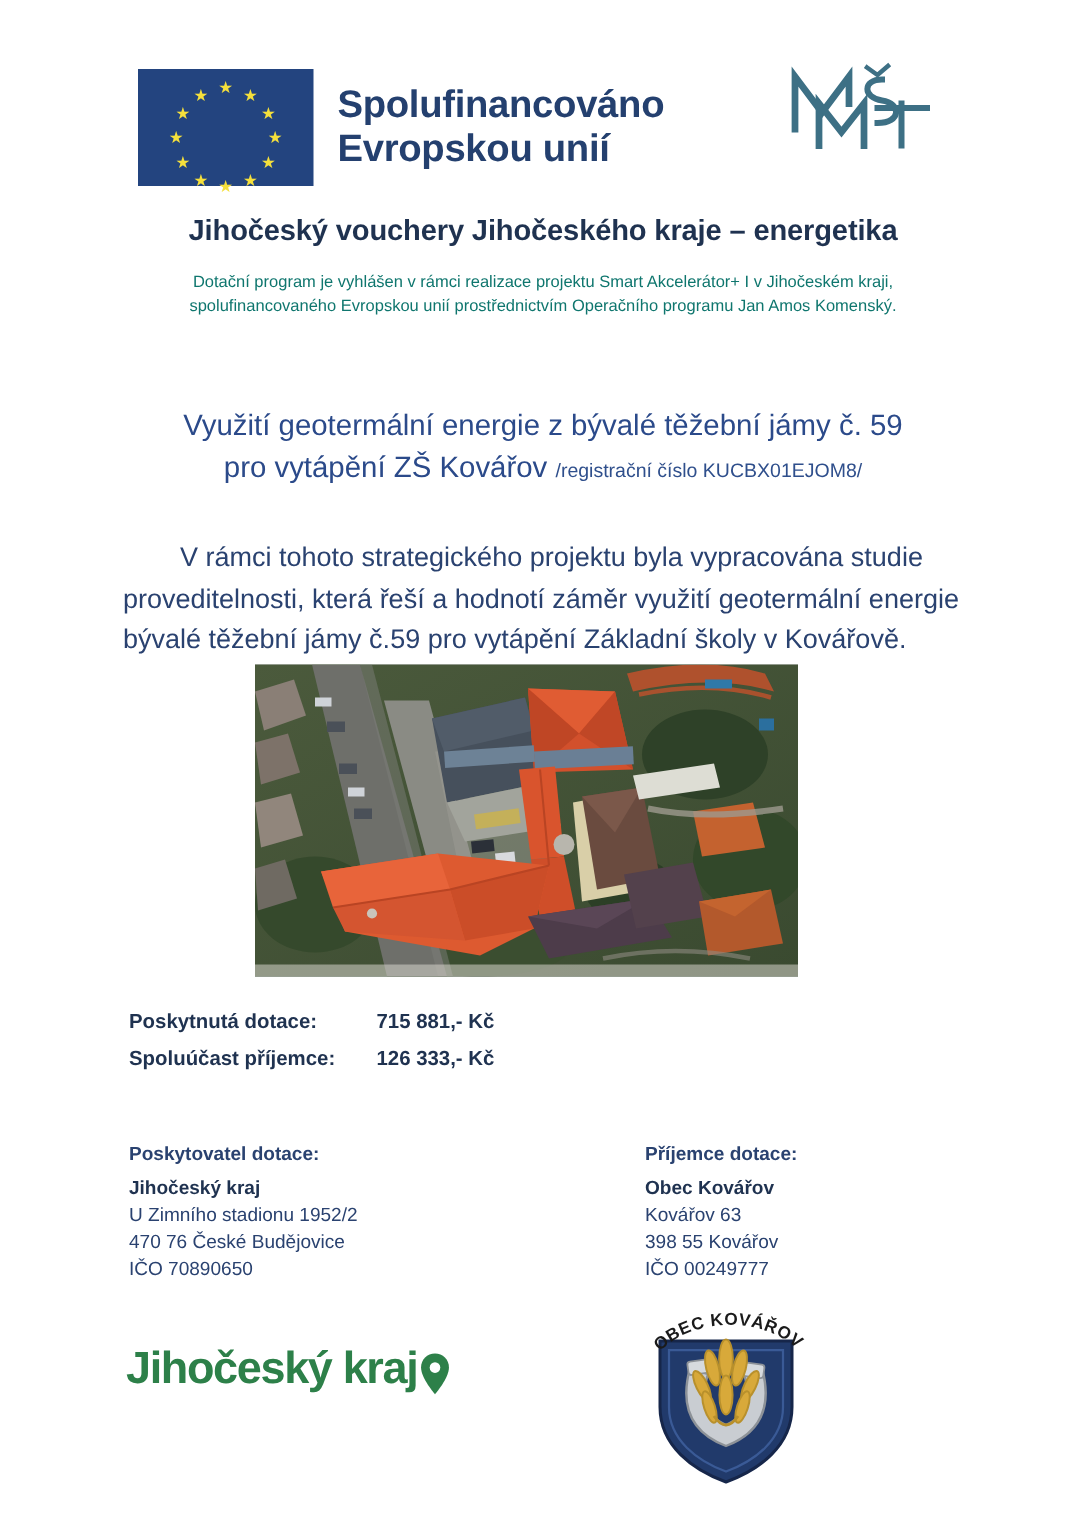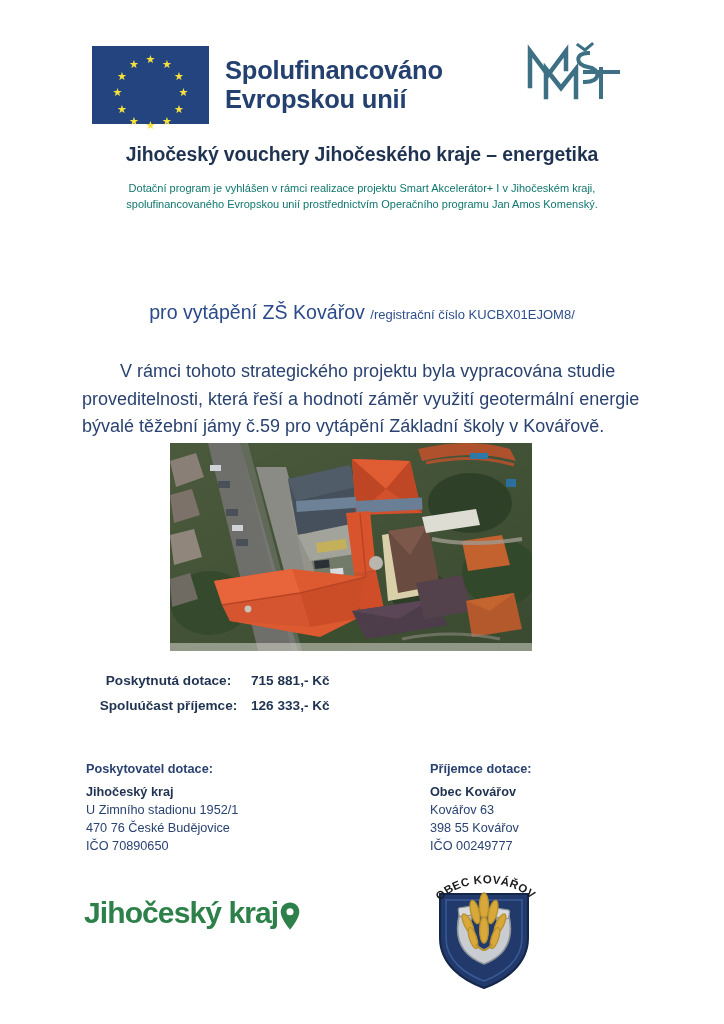--- a/index.html
+++ b/index.html
@@ -159,21 +159,21 @@
     top: 673px;
     left: 86px;
     font-size: 13.6px;
     font-weight: 700;
     color: #1f3250;
   }
   .amount-row {
     display: flex;
     margin-bottom: 10px;
   }
-  .amount-label { width: 165px; text-align: center; }
+  .amount-label { width: 165px; }
   .amount-value { white-space: nowrap; }
 
   
   .parties {
     position: absolute;
     top: 760px;
     left: 0;
     width: 724px;
     height: 110px;
   }
@@ -253,21 +253,21 @@
           <path d="M172 62 L172 118" stroke-width="8"></path>
         </g>
       </svg>
     </div>
   </div>
 
   <div class="program-title">Jihočeský vouchery Jihočeského kraje – energetika</div>
   <div class="program-desc">Dotační program je vyhlášen v rámci realizace projektu Smart Akcelerátor+ I v Jihočeském kraji, spolufinancovaného Evropskou unií prostřednictvím Operačního programu Jan Amos Komenský.</div>
 
   <div class="project-title">
-    <br>
+    <span>Využití geotermální energie z bývalé těžební jámy č. 59</span><br>
     <span>pro vytápění ZŠ Kovářov</span>
     <span class="reg">/registrační číslo KUCBX01EJOM8/</span>
   </div>
 
   <div class="body-para">V rámci tohoto strategického projektu byla vypracována studie proveditelnosti, která řeší a hodnotí záměr využití geotermální energie bývalé těžební jámy č.59 pro vytápění Základní školy v Kovářově.</div>
 
   <div class="photo">
     <svg width="362" height="208" viewBox="0 0 362 208">
       <defs>
         <linearGradient id="gr" x1="0" y1="0" x2="1" y2="1">
@@ -383,21 +383,21 @@
     <div class="amount-row">
       <div class="amount-label">Spoluúčast příjemce:</div>
       <div class="amount-value">126 333,- Kč</div>
     </div>
   </div>
 
   <div class="parties">
     <div class="party provider">
       <div class="party-heading">Poskytovatel dotace:</div>
       <div class="party-name">Jihočeský kraj</div>
-      <div>U Zimního stadionu 1952/1</div>
+      <div>U Zimního stadionu 1952/2</div>
       <div>470 76 České Budějovice</div>
       <div>IČO 70890650</div>
     </div>
     <div class="party recipient">
       <div class="party-heading">Příjemce dotace:</div>
       <div class="party-name">Obec Kovářov</div>
       <div>Kovářov 63</div>
       <div>398 55 Kovářov</div>
       <div>IČO 00249777</div>
     </div>

